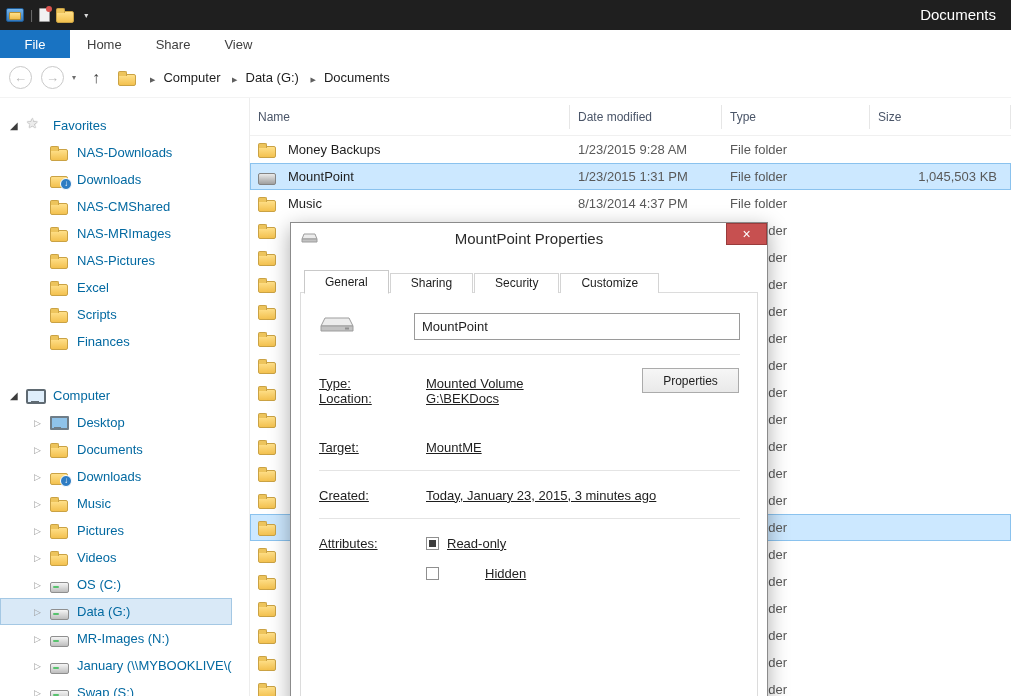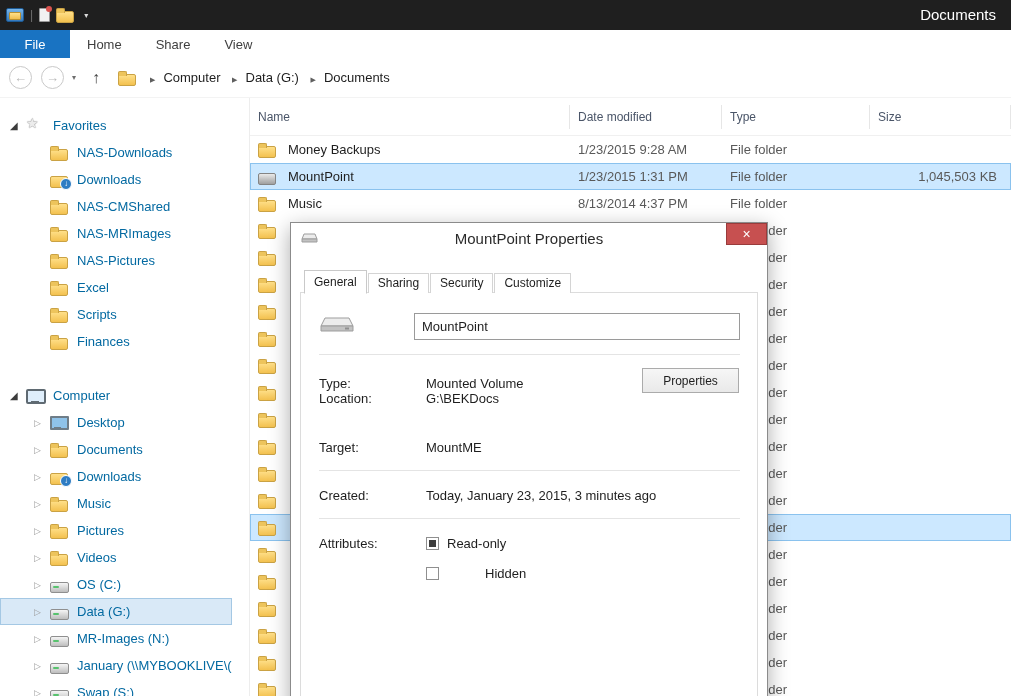--- a/index.html
+++ b/index.html
@@ -74,28 +74,28 @@
   .date-cell,.type-cell { font-size:13px; color:#595959; padding-left:8px; white-space:nowrap; }
   .size-cell { font-size:13px; color:#595959; text-align:right; padding-right:14px; white-space:nowrap; }
 
   
   .dialog { position:absolute; left:290px; top:222px; width:478px; height:500px; background:#fff; border:1px solid #8b8b8b; box-shadow:0 6px 20px rgba(0,0,0,0.33); z-index:50; }
   .dlg-titlebar { position:absolute; top:0; left:0; right:0; height:33px; }
   .dlg-title { position:absolute; left:0; right:0; top:7px; text-align:center; font-size:15px; color:#2b2b2b; }
   .dlg-small-drive { position:absolute; left:10px; top:9px; }
   .dlg-close { position:absolute; top:0; right:0; width:41px; height:22px; background:#c75050; border:1px solid #993b3b; color:#fff; display:flex; align-items:center; justify-content:center; font-size:14px; }
   .dlg-tabs { position:absolute; top:47px; left:13px; height:23px; display:flex; align-items:flex-end; z-index:3; }
-  .dlg-tab { height:20px; line-height:18px; padding:0 9px; font-size:12px; background:#fff; border:1px solid #d4d4d4; border-bottom:none; margin-right:1px; color:#1e1e1e; }
+  .dlg-tab { height:20px; line-height:18px; padding:0 20px; font-size:12px; background:#fff; border:1px solid #d4d4d4; border-bottom:none; margin-right:1px; color:#1e1e1e; }
   .dlg-tab.active { height:24px; line-height:22px; border:1px solid #c9c9c9; border-bottom:1px solid #fff; margin-bottom:-1px; position:relative; z-index:4; }
   .dlg-page { position:absolute; left:9px; right:9px; top:69px; bottom:0; border:1px solid #dcdcdc; border-bottom:none; background:#fff; }
   .dlg-drive { position:absolute; left:18px; top:20px; }
   .name-input { position:absolute; left:113px; top:20px; width:326px; height:27px; border:1px solid #9a9a9a; font:13px "Liberation Sans","DejaVu Sans",sans-serif; padding:0 7px; color:#1e1e1e; background:#fff; }
   .dlg-sep { position:absolute; left:18px; width:421px; height:1px; background:#e4e4e4; }
   .s1 { top:61px; } .s2 { top:177px; } .s3 { top:225px; }
-  .f-row { position:absolute; left:18px; right:18px; height:18px; font-size:13px; color:#1e1e1e; display:flex; align-items:center; }
+  .f-row { position:absolute; left:18px; right:18px; height:18px; font-size:13px; color:#1e1e1e; display:flex; align-items:center;text-decoration:underline; }
   .f-label { flex:0 0 107px; }
   .r-type { top:81px; } .r-loc { top:96px; } .r-target { top:145px; } .r-created { top:193px; } .r-attr { top:241px; } .r-hidden { top:271px; left:125px;gap:38px; }
   .props-btn { position:absolute; left:341px; top:75px; width:97px; height:25px; background:linear-gradient(#f6f6f6,#e9e9e9); border:1px solid #ababab; font:12px "Liberation Sans","DejaVu Sans",sans-serif; color:#1e1e1e; }
   .cb { width:13px; height:13px; border:1px solid #8f8f8f; background:#fff; display:inline-block; margin-right:8px; position:relative; flex:0 0 13px; }
   .cb.mixed::after { content:""; position:absolute; left:2px; top:2px; width:7px; height:7px; background:#3e3e3e; }
 </style>
 </head>
 <body>
 
 <div class="stage">

